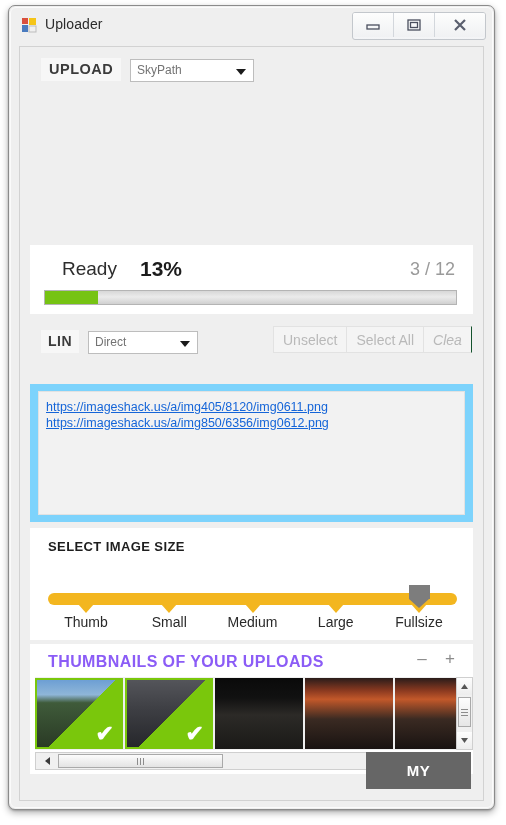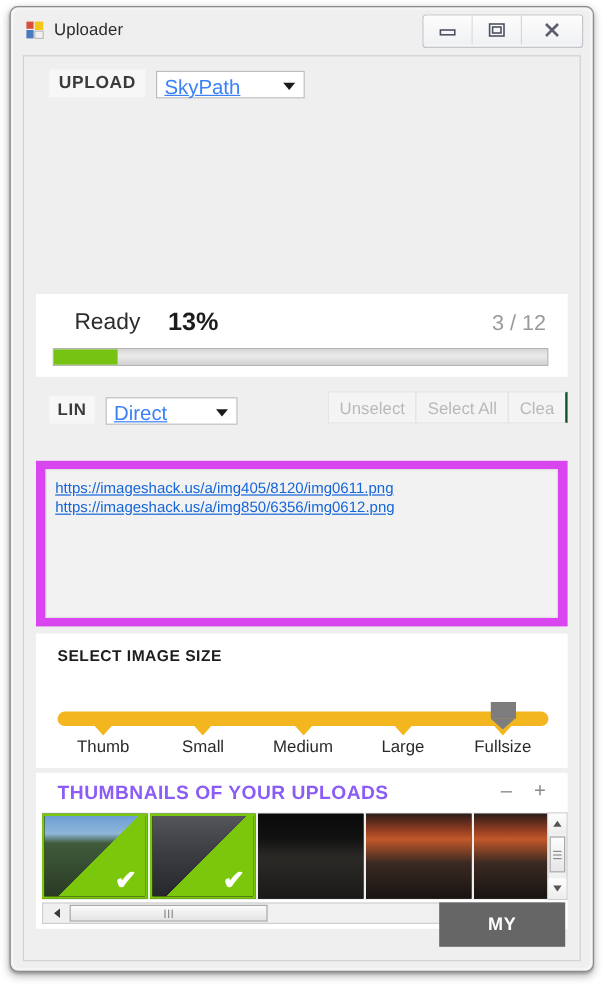--- a/index.html
+++ b/index.html
@@ -99,23 +99,22 @@
   .combo {
     position: absolute;
     box-sizing: border-box;
     background: #ffffff;
     border: 1px solid #bdbdbd;
     height: 23px;
   }
   .combo .cval {
     position: absolute;
     left: 6px; top: 3px;
-    font-size: 17px;
-    color: #3b82f6;
-    text-decoration: underline;
+    font-size: 12px;
+    color: #737373;
   }
   .combo .carrow {
     position: absolute;
     right: 7px; top: 9px;
     width: 0; height: 0;
     border-left: 5px solid transparent;
     border-right: 5px solid transparent;
     border-top: 6px solid #1b1b1b;
   }
   #combo-skypath { left: 110px; top: 12px; width: 124px; }
@@ -217,28 +216,28 @@
     background: #f4f4f4;
     border: 1px solid #e2e2e2;
     border-right: none;
     display: flex; align-items: center; justify-content: center;
     font-size: 14px;
     color: #b9b9b9;
     padding: 0 9px;
     white-space: nowrap;
     flex: 0 0 auto;
   }
-  .gbtn:last-child { border-right: 5px solid #14532d; }
+  .gbtn:last-child { border-right: 1px solid #14532d; font-style: italic; }
 
   
   .links-panel {
     position: absolute;
     left: 10px; top: 337px;
     width: 443px; height: 138px;
-    background: #d946ef;
+    background: #7dd3fc;
   }
   .links-box {
     position: absolute;
     left: 8px; top: 7px;
     right: 8px; bottom: 7px;
     background: #f2f2f2;
     border: 1px solid #e2e2e2;
     padding: 7px 0 0 7px;
     box-sizing: border-box;
     overflow: hidden;

